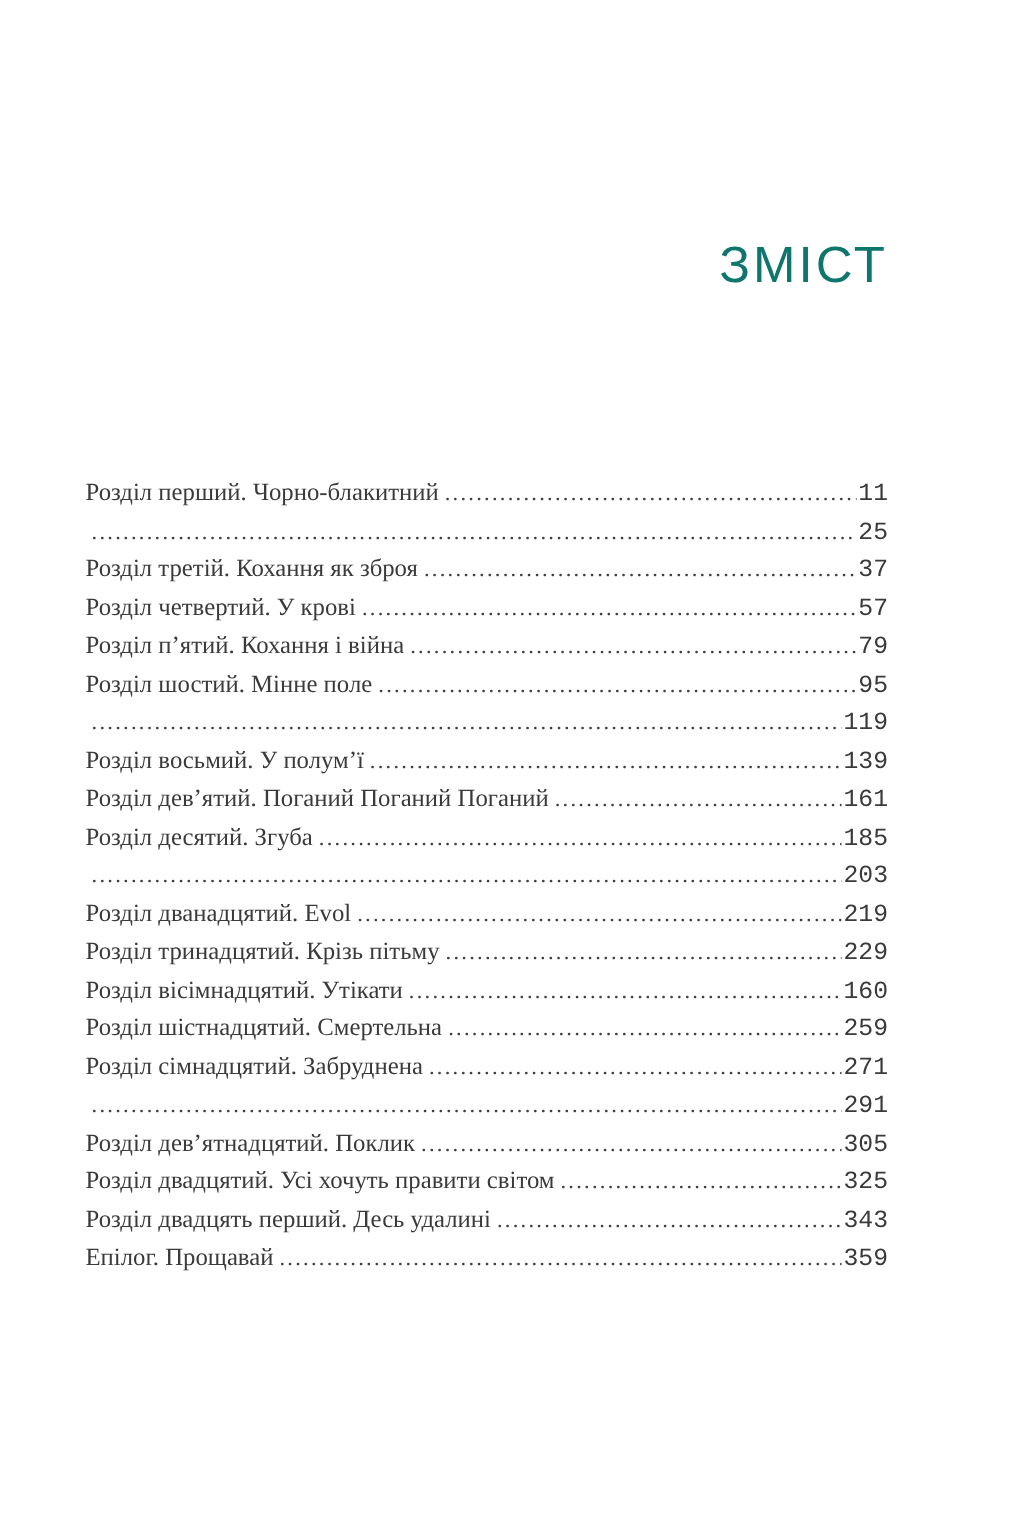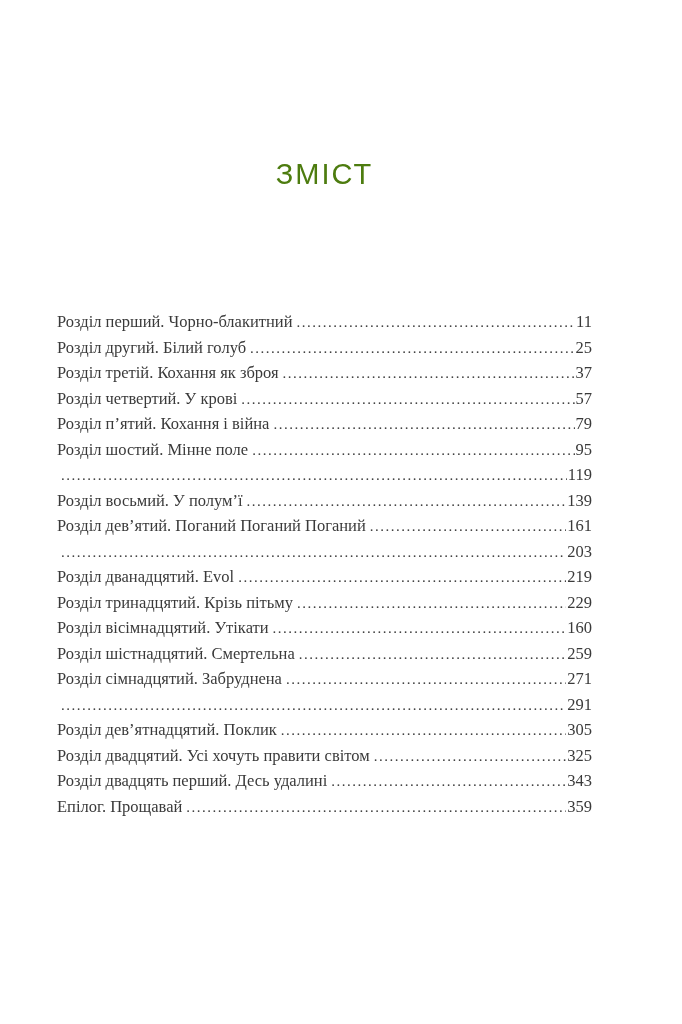--- a/index.html
+++ b/index.html
@@ -16,24 +16,24 @@
   }
   .page {
     box-sizing: border-box;
     width: 682px;
     height: 1024px;
     padding: 158px 90px 0 57px;
   }
   .page-title {
     font-family: "Liberation Sans", sans-serif;
     font-weight: 400;
-    font-size: 29px;
+    font-size: 34px;
     letter-spacing: 2px;
-    text-align: center;
-    color: #4d7c0f;
+    text-align: right;
+    color: #0f766e;
     margin: 0 0 118px 0;
   }
   .toc {
     font-size: 16.5px;
   }
   .entry {
     display: flex;
     align-items: baseline;
     line-height: 25.5px;
     height: 25.5px;
@@ -48,36 +48,36 @@
     margin: 0 1px 0 4px;
     color: #3f3f3f;
   }
   .entry .dots::before {
     content: "....................................................................................................................................................................";
     letter-spacing: 1.5px;
     font-size: 15px;
   }
   .entry .num {
     flex: 0 0 auto;
+    font-family: Liberation Mono, monospace;
   }
 </style>
 </head>
 <body>
 
 <div class="page">
   <h1 class="page-title">ЗМІСТ</h1>
 
   <div class="toc">
       <div class="entry">
         <span class="label">Розділ перший. Чорно-блакитний</span>
         <span class="dots"></span>
         <span class="num">11</span>
       </div>
       <div class="entry">
-        <span class="label">Розділ другий. Білий голуб</span>
         <span class="dots"></span>
         <span class="num">25</span>
       </div>
       <div class="entry">
         <span class="label">Розділ третій. Кохання як зброя</span>
         <span class="dots"></span>
         <span class="num">37</span>
       </div>
       <div class="entry">
         <span class="label">Розділ четвертий. У крові</span>
@@ -100,20 +100,25 @@
       </div>
       <div class="entry">
         <span class="label">Розділ восьмий. У полум’ї</span>
         <span class="dots"></span>
         <span class="num">139</span>
       </div>
       <div class="entry">
         <span class="label">Розділ дев’ятий. Поганий Поганий Поганий</span>
         <span class="dots"></span>
         <span class="num">161</span>
+      </div>
+      <div class="entry">
+        <span class="label">Розділ десятий. Згуба </span>
+        <span class="dots"></span>
+        <span class="num">185</span>
       </div>
       <div class="entry">
         <span class="dots"></span>
         <span class="num">203</span>
       </div>
       <div class="entry">
         <span class="label">Розділ дванадцятий. Evol</span>
         <span class="dots"></span>
         <span class="num">219</span>
       </div>

